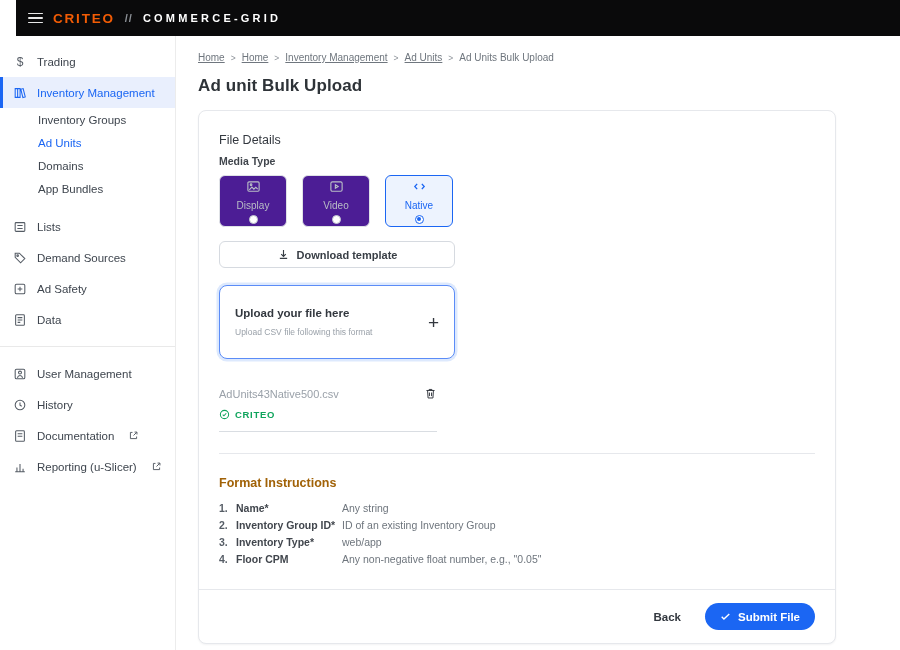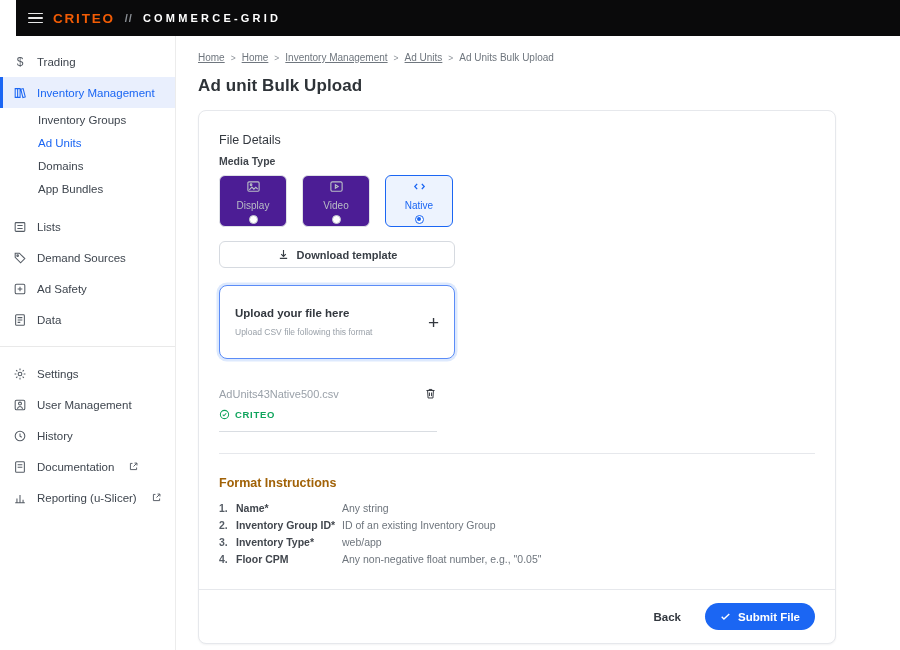--- a/index.html
+++ b/index.html
@@ -173,29 +173,20 @@
           <svg viewBox="0 0 16 16" width="14" height="14" fill="none" stroke="currentColor" stroke-width="1.2">
               <rect x="3" y="2" width="10" height="12" rx="1"></rect>
               <path d="M5.3 5.3h5.4M5.3 8h5.4M5.3 10.7h3"></path>
             </svg>
         </span>
         <span>Data</span>
       </div>
 
       <div class="nav-divider"></div>
 
-      <div class="nav-item">
-        <span class="icn">
-          <svg viewBox="0 0 16 16" width="14" height="14" fill="none" stroke="currentColor" stroke-width="1.2">
-              <circle cx="8" cy="8" r="2.1"></circle>
-              <path d="M8 1.8v2M8 12.2v2M1.8 8h2M12.2 8h2M3.6 3.6L5 5M11 11l1.4 1.4M12.4 3.6L11 5M5 11l-1.4 1.4"></path>
-            </svg>
-        </span>
-        <span>Settings</span>
-      </div>
 
       <div class="nav-item">
         <span class="icn">
           <svg viewBox="0 0 16 16" width="14" height="14" fill="none" stroke="currentColor" stroke-width="1.2">
               <rect x="2.5" y="2.5" width="11" height="11" rx="1.5"></rect>
               <circle cx="8" cy="6.4" r="1.7"></circle>
               <path d="M5 12.3c.5-1.7 1.6-2.6 3-2.6s2.5.9 3 2.6"></path>
             </svg>
         </span>
         <span>User Management</span>

